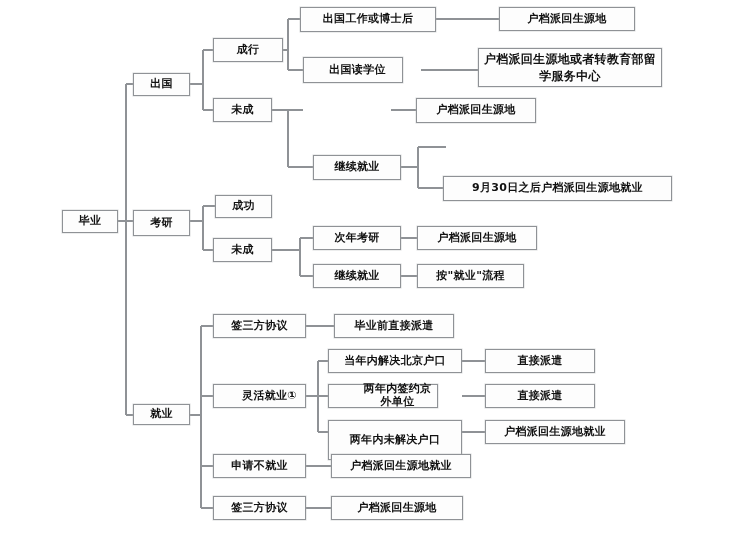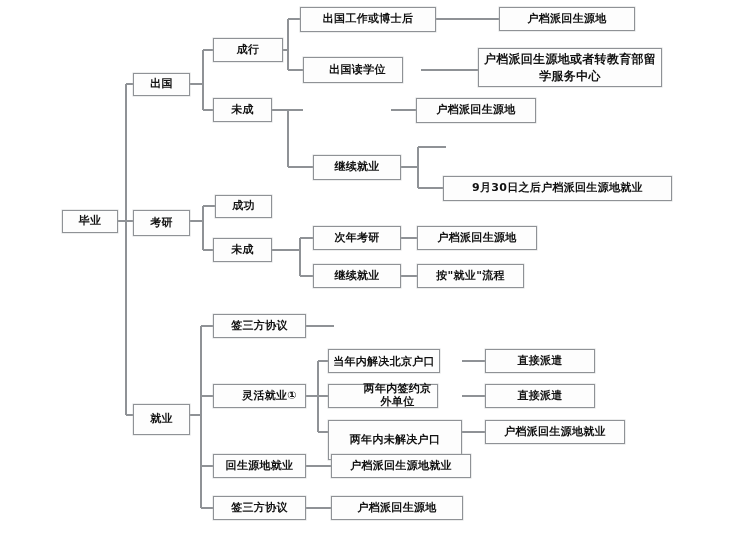--- a/index.html
+++ b/index.html
@@ -112,21 +112,21 @@
   <div class="node f13" style="left:62px;top:210px;width:56px;height:23px;">
     <span>毕业</span>
   </div>
 
   <div class="node f13" style="left:133px;top:73px;width:57px;height:23px;">
     <span>出国</span>
   </div>
   <div class="node f13" style="left:133px;top:210px;width:57px;height:26px;">
     <span>考研</span>
   </div>
-  <div class="node f13" style="left:133px;top:404px;width:57px;height:31px;">
+  <div class="node f13" style="left:133px;top:404px;width:57px;height:21px;">
     <span>就业</span>
   </div>
 
   <div class="node f13" style="left:213px;top:38px;width:70px;height:24px;">
     <span>成行</span>
   </div>
   <div class="node f13" style="left:213px;top:98px;width:59px;height:24px;">
     <span>未成</span>
   </div>
 
@@ -168,26 +168,29 @@
   <div class="node f13" style="left:417px;top:226px;width:120px;height:24px;">
     <span>户档派回生源地</span>
   </div>
   <div class="node f13" style="left:417px;top:264px;width:107px;height:24px;">
     <span>按"就业"流程</span>
   </div>
 
   <div class="node f13" style="left:213px;top:314px;width:93px;height:24px;">
     <span>签三方协议</span>
   </div>
+  <div class="node f13" style="left:334px;top:314px;width:120px;height:24px;">
+    <span>毕业前直接派遣</span>
+  </div>
 
   <div class="node f13" style="left:213px;top:384px;width:93px;height:24px;padding-left:20px;">
     <span>灵活就业①</span>
   </div>
 
-  <div class="node f13" style="left:328px;top:349px;width:112px;height:24px;font-family:Liberation Serif, serif;">
+  <div class="node f13" style="left:328px;top:349px;width:134px;height:24px;">
     <span>当年内解决北京户口</span>
   </div>
   <div class="node f13" style="left:485px;top:349px;width:110px;height:24px;">
     <span>直接派遣</span>
   </div>
 
   <div class="node f13" style="left:328px;top:384px;width:110px;height:24px;padding-left:29px;">
     <span>两年内签约京外单位</span>
   </div>
   <div class="node f13" style="left:485px;top:384px;width:110px;height:24px;">
@@ -195,21 +198,21 @@
   </div>
 
   <div class="node f13" style="left:328px;top:420px;width:134px;height:40px;">
     <span>两年内未解决户口</span>
   </div>
   <div class="node f13" style="left:485px;top:420px;width:140px;height:24px;">
     <span>户档派回生源地就业</span>
   </div>
 
   <div class="node f13" style="left:213px;top:454px;width:93px;height:24px;">
-    <span>回生源地就业</span>
+    <span>申请不就业</span>
   </div>
   <div class="node f13" style="left:331px;top:454px;width:140px;height:24px;">
     <span>户档派回生源地就业</span>
   </div>
 
   <div class="node f13" style="left:213px;top:496px;width:93px;height:24px;">
     <span>签三方协议</span>
   </div>
   <div class="node f13" style="left:331px;top:496px;width:132px;height:24px;">
     <span>户档派回生源地</span>

